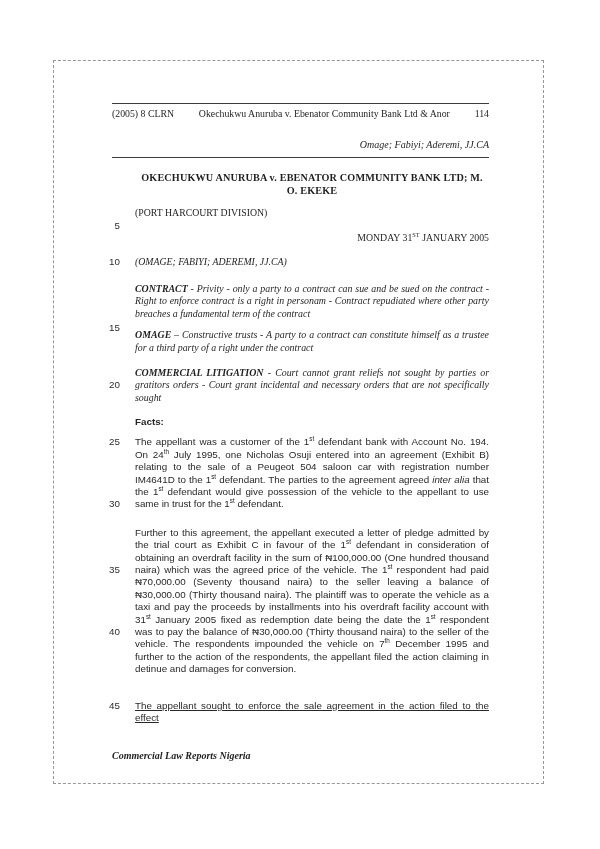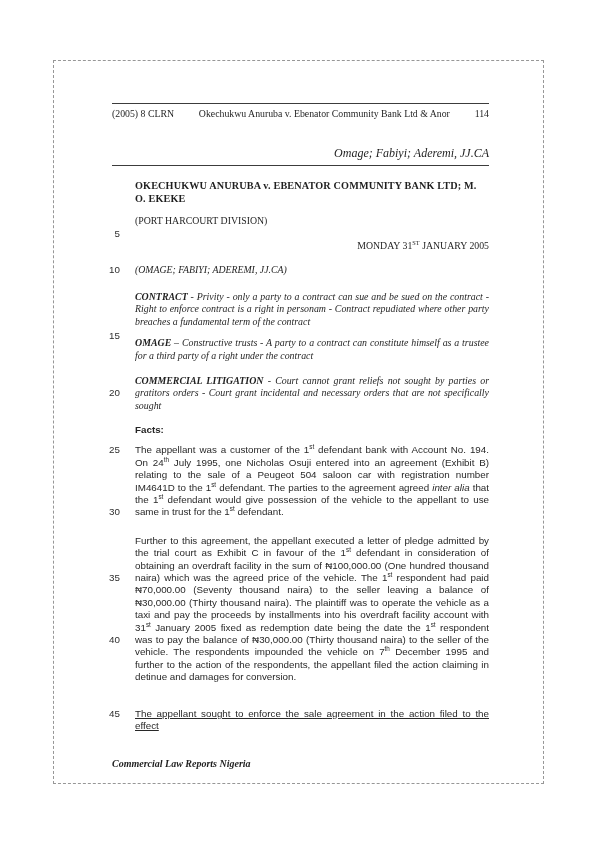--- a/index.html
+++ b/index.html
@@ -25,27 +25,27 @@
     color: #1f1f1f;
   }
   .rule { border-top: 1px solid #3c3c3c; height: 0; }
   .rh-row {
     display: flex; justify-content: center; align-items: baseline;
     font-size: 9.8px; margin-top: 4px; line-height: 12px;
   }
   .rh-row .case-name { flex: 1; text-align: center; }
   .judges-line {
     text-align: right; font-style: italic;
-    font-size: 12px; margin-top: 27px; line-height: 12px;
+    font-size: 10px; margin-top: 19px; line-height: 12px;
   }
   .rule-2 { margin-top: 6px; }
   .case-title {
     font-size: 10.2px; font-weight: bold;
     margin: 14px 0 0 23px; width: 354px;
-    line-height: 12.6px; letter-spacing: 0.15px;
+    line-height: 12.6px; letter-spacing: 0.15px; text-align: center;
   }
   .indent-block { margin-left: 23px; position: relative; }
   .court-block { margin-top: 10px; font-size: 9.8px; line-height: 12.4px; }
   .ref-block { margin-top: 12px; text-align: right; font-size: 9.8px; line-height: 12.6px; }
   .coram-block { margin-top: 12px; font-style: italic; font-size: 9.8px; line-height: 12.4px; }
   .catchword {
     margin: 14px 0 0 23px; width: 354px;
     font-style: italic; font-size: 9.9px; line-height: 12.6px;
     text-align: justify; position: relative;
   }

